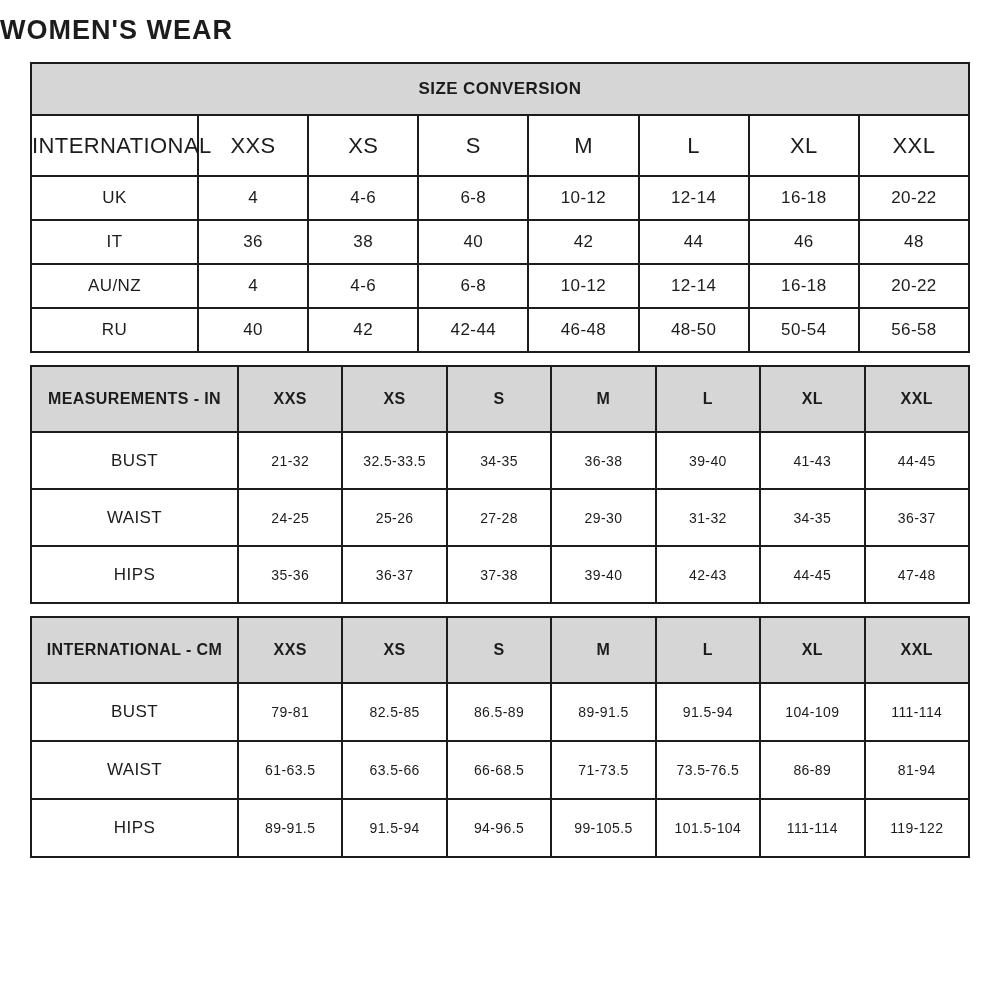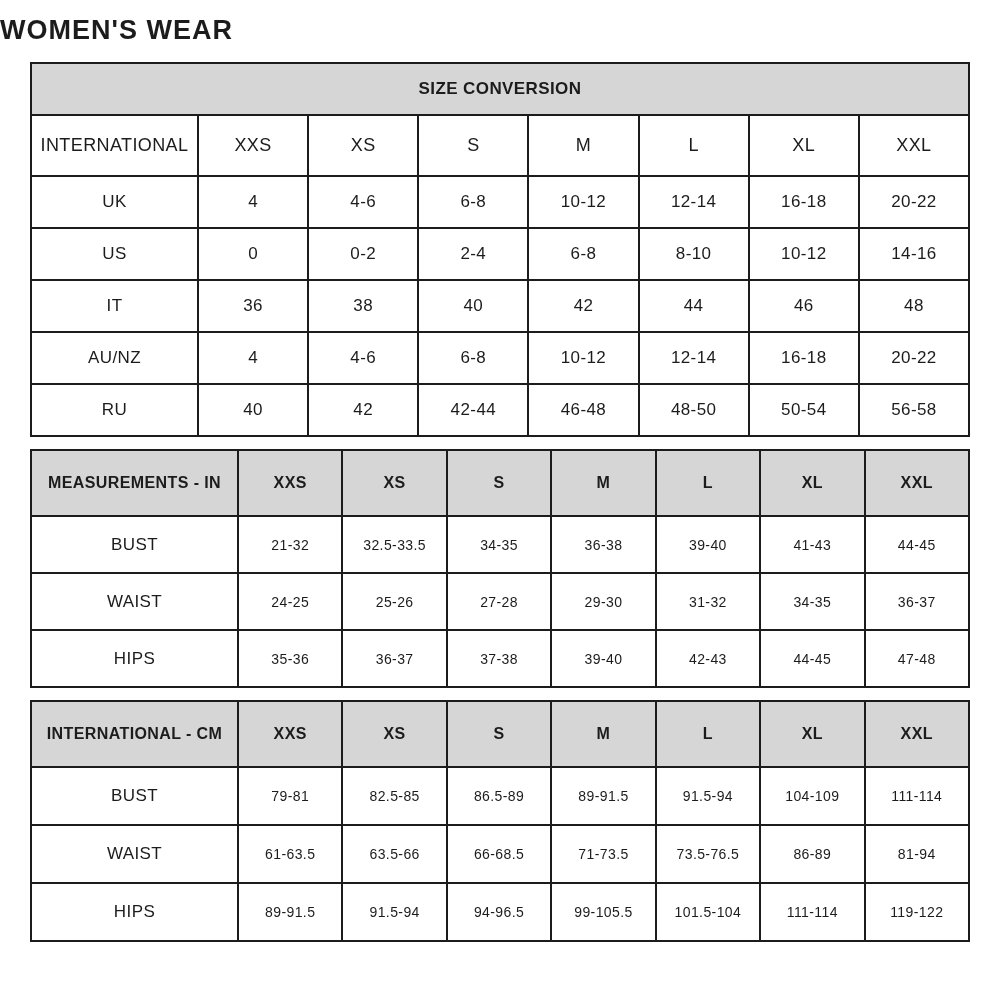--- a/index.html
+++ b/index.html
@@ -35,22 +35,22 @@
     letter-spacing:0.4px;
   }
   
   .t1 col.c0{width:167px;}
   .t1 .title-row td{
     height:52px;
     background:var(--header-bg);
     font-weight:700;
     font-size:17px;
   }
-  .t1 .cols-row td{height:61px;font-size:18px;}
-  .t1 .data-row td{height:52px;font-size:17px;}
+  .t1 .cols-row td{height:61px;font-size:22px;}
+  .t1 .data-row td{height:44px;font-size:17px;}
   
   .tm col.c0{width:207px;}
   .tm .head-row td{
     height:66px;
     background:var(--header-bg);
     font-weight:700;
     font-size:16px;
   }
   .tm .data-row td{height:57px;font-size:14px;}
   .tm .data-row td.rlabel{font-size:17px;}
@@ -88,30 +88,20 @@
     </tr>
     <tr class="data-row">
       <td class="rlabel">UK</td>
       <td>4</td>
       <td>4-6</td>
       <td>6-8</td>
       <td>10-12</td>
       <td>12-14</td>
       <td>16-18</td>
       <td>20-22</td>
-    </tr>
-    <tr class="data-row">
-      <td class="rlabel">US</td>
-      <td>0</td>
-      <td>0-2</td>
-      <td>2-4</td>
-      <td>6-8</td>
-      <td>8-10</td>
-      <td>10-12</td>
-      <td>14-16</td>
     </tr>
     <tr class="data-row">
       <td class="rlabel">IT</td>
       <td>36</td>
       <td>38</td>
       <td>40</td>
       <td>42</td>
       <td>44</td>
       <td>46</td>
       <td>48</td>

